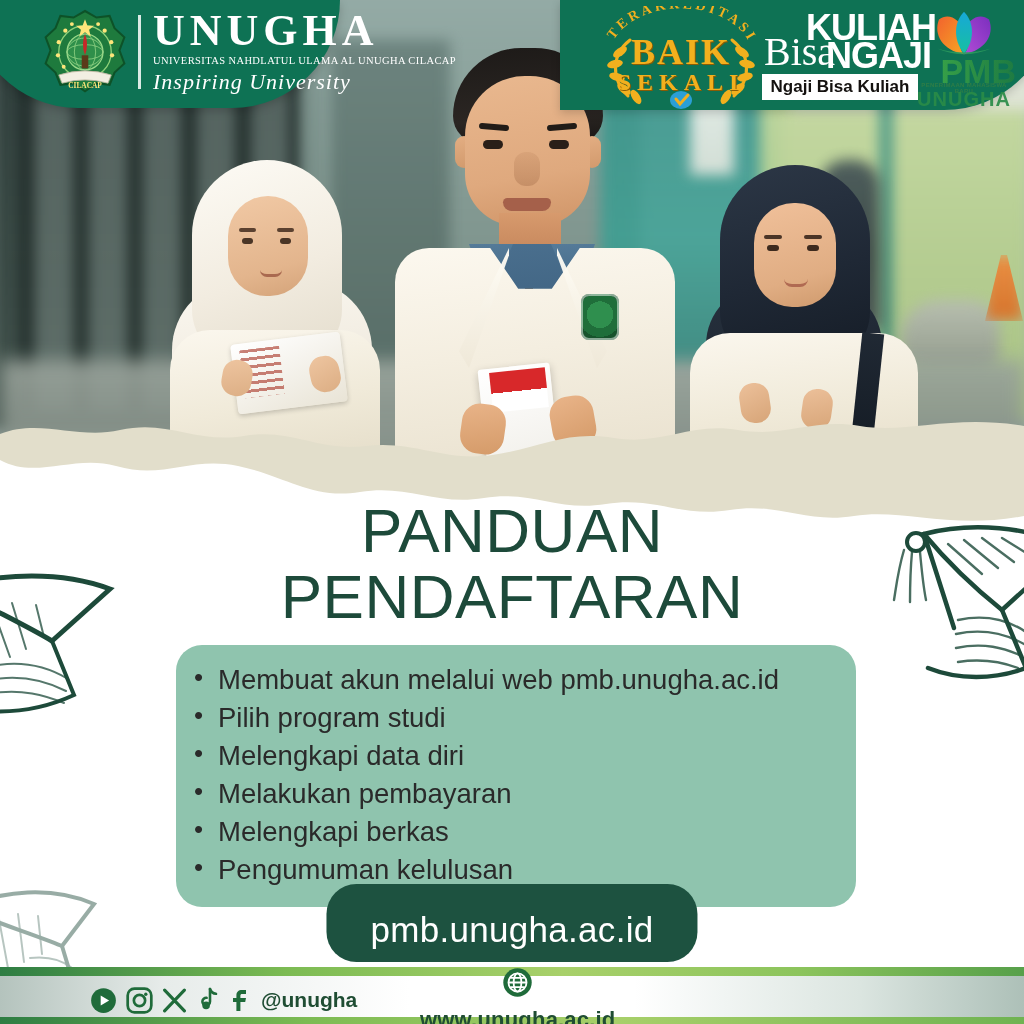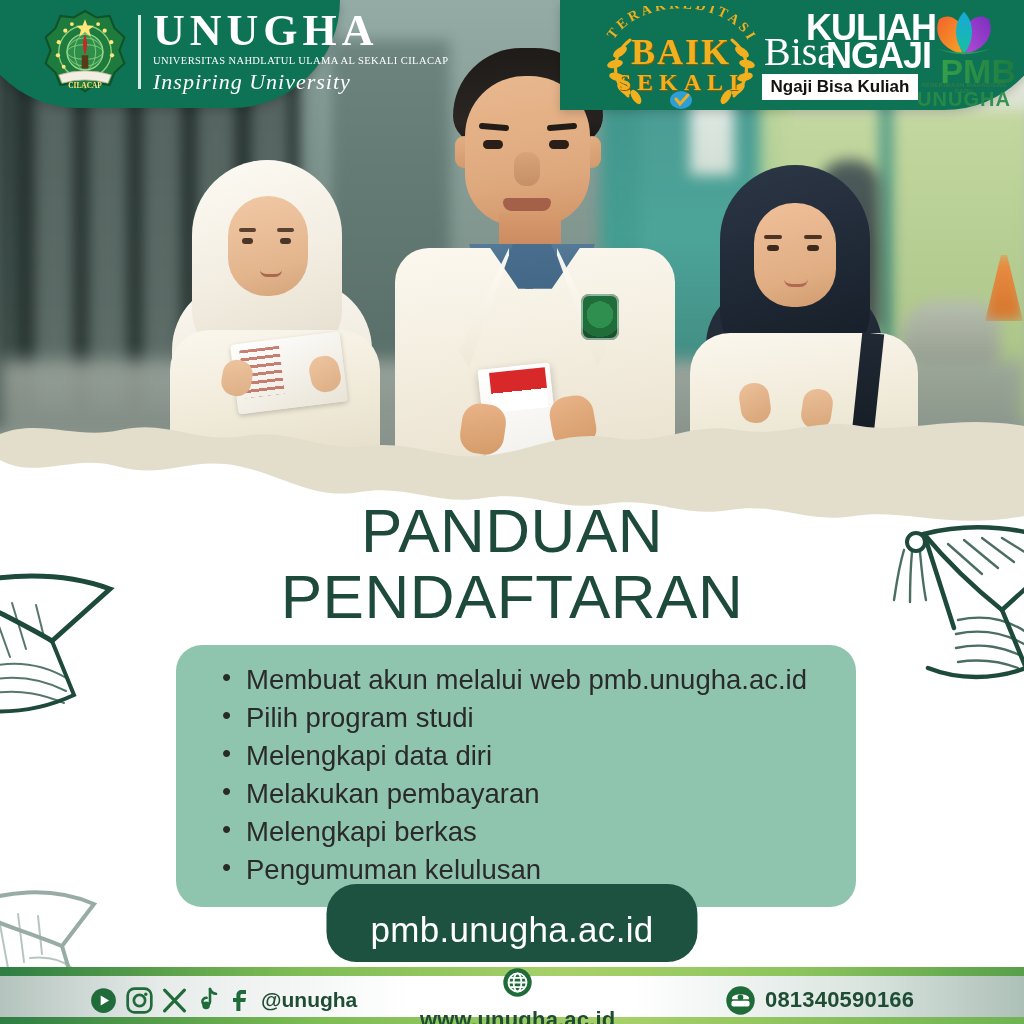--- a/index.html
+++ b/index.html
@@ -221,21 +221,21 @@
   .doodle { position:absolute; z-index:2; }
   .doodle-left  { left:-18px; top:545px; width:180px; height:200px; }
   .doodle-right { left:862px; top:508px; width:175px; height:195px; }
   .doodle-bl    { left:-10px; top:862px; width:175px; height:125px; opacity:.45; }
 
   
   .title { position:absolute; left:0; top:498px; width:1024px; text-align:center;
     color:#1D4A3A; font-size:62px; line-height:1.07; letter-spacing:.5px; z-index:4; }
 
   .list-panel { position:absolute; left:176px; top:645px; width:680px;
-    background:#8FC4AE; border-radius:26px; padding:16px 26px 18px 40px; z-index:4; }
+    background:#8FC4AE; border-radius:26px; padding:16px 26px 18px 12px; z-index:4; }
   .list-panel ul { list-style:none; }
   .list-panel li { position:relative; padding-left:30px; color:#2a2a2a;
     font-size:27.5px; line-height:1.38; }
   .list-panel li::before { content:"•"; position:absolute; left:6px; top:-1px; font-size:26px; color:#2a2a2a; }
 
   .cta { position:absolute; left:50%; transform:translateX(-50%); top:884px;
     background:#1D5240; color:#ffffff; border-radius:30px;
     padding:26px 44px 12px; font-size:35px; letter-spacing:.3px; z-index:4; }
 
   
@@ -376,21 +376,21 @@
         </g>
         <path d="M50,30 q5,12 0,26 q-5,-14 0,-26z" fill="#C62828"></path>
         <rect x="46" y="56" width="8" height="16" fill="#5b3a1a"></rect>
         <path d="M18,80 q32,-10 64,0 l-4,10 q-28,-8 -56,0z" fill="#F2EFE2" stroke="#b9b39c" stroke-width="1"></path>
         <text x="50" y="96" font-size="9" font-family="Liberation Serif, serif" font-weight="bold" fill="#FFE57A" text-anchor="middle">CILACAP</text>
       </svg>
     </div>
     <div class="divider"></div>
     <div class="brand">
       <div class="b1">UNUGHA</div>
-      <div class="b2">UNIVERSITAS NAHDLATUL ULAMA AL SEKALI CILACAP</div>
+      <div class="b2">UNIVERSITAS NAHDLATUL ULAMA AL UNUGHA CILACAP</div>
       <div class="b3">Inspiring University</div>
     </div>
   </div>
 
   <div class="akreditasi">
     <svg class="akr-arc" viewBox="0 0 170 46">
       <defs>
           <path id="arcp" d="M14,44 A72,50 0 0,1 156,44"></path>
         </defs>
       <text font-family="Liberation Serif, serif" font-size="14" font-weight="bold" fill="#F2B01E" letter-spacing="3.2">
@@ -576,29 +576,16 @@
           <g fill="none" stroke="#fff" stroke-width="1.4">
                 <circle cx="12" cy="12" r="7"></circle>
                 <ellipse cx="12" cy="12" rx="3" ry="7"></ellipse>
                 <path d="M5,12 h14 M6.4,8.4 h11.2 M6.4,15.6 h11.2"></path>
               </g>
             </svg>
         </span>
         <span class="f-label">www.unugha.ac.id</span>
       </div>
 
-      <div class="f-group f-phone">
-        <span class="ic">
-          <svg width="31" height="31" viewBox="0 0 24 24">
-              <circle cx="12" cy="12" r="11" fill="#1F6B3A"></circle>
-          <g fill="#fff">
-                <path d="M5.5,9.5 C7.5,6.5 16.5,6.5 18.5,9.5 L18.5,11 L5.5,11z"></path>
-          <rect x="5" y="12.2" width="14" height="4.4" rx="1.4"></rect>
-          <circle cx="12" cy="9.6" r="2.2" fill="#1F6B3A"></circle>
-              </g>
-            </svg>
-        </span>
-        <span class="f-label">081340590166</span>
-      </div>
     </div>
   </div>
 
 </div>
 
 </body></html>

